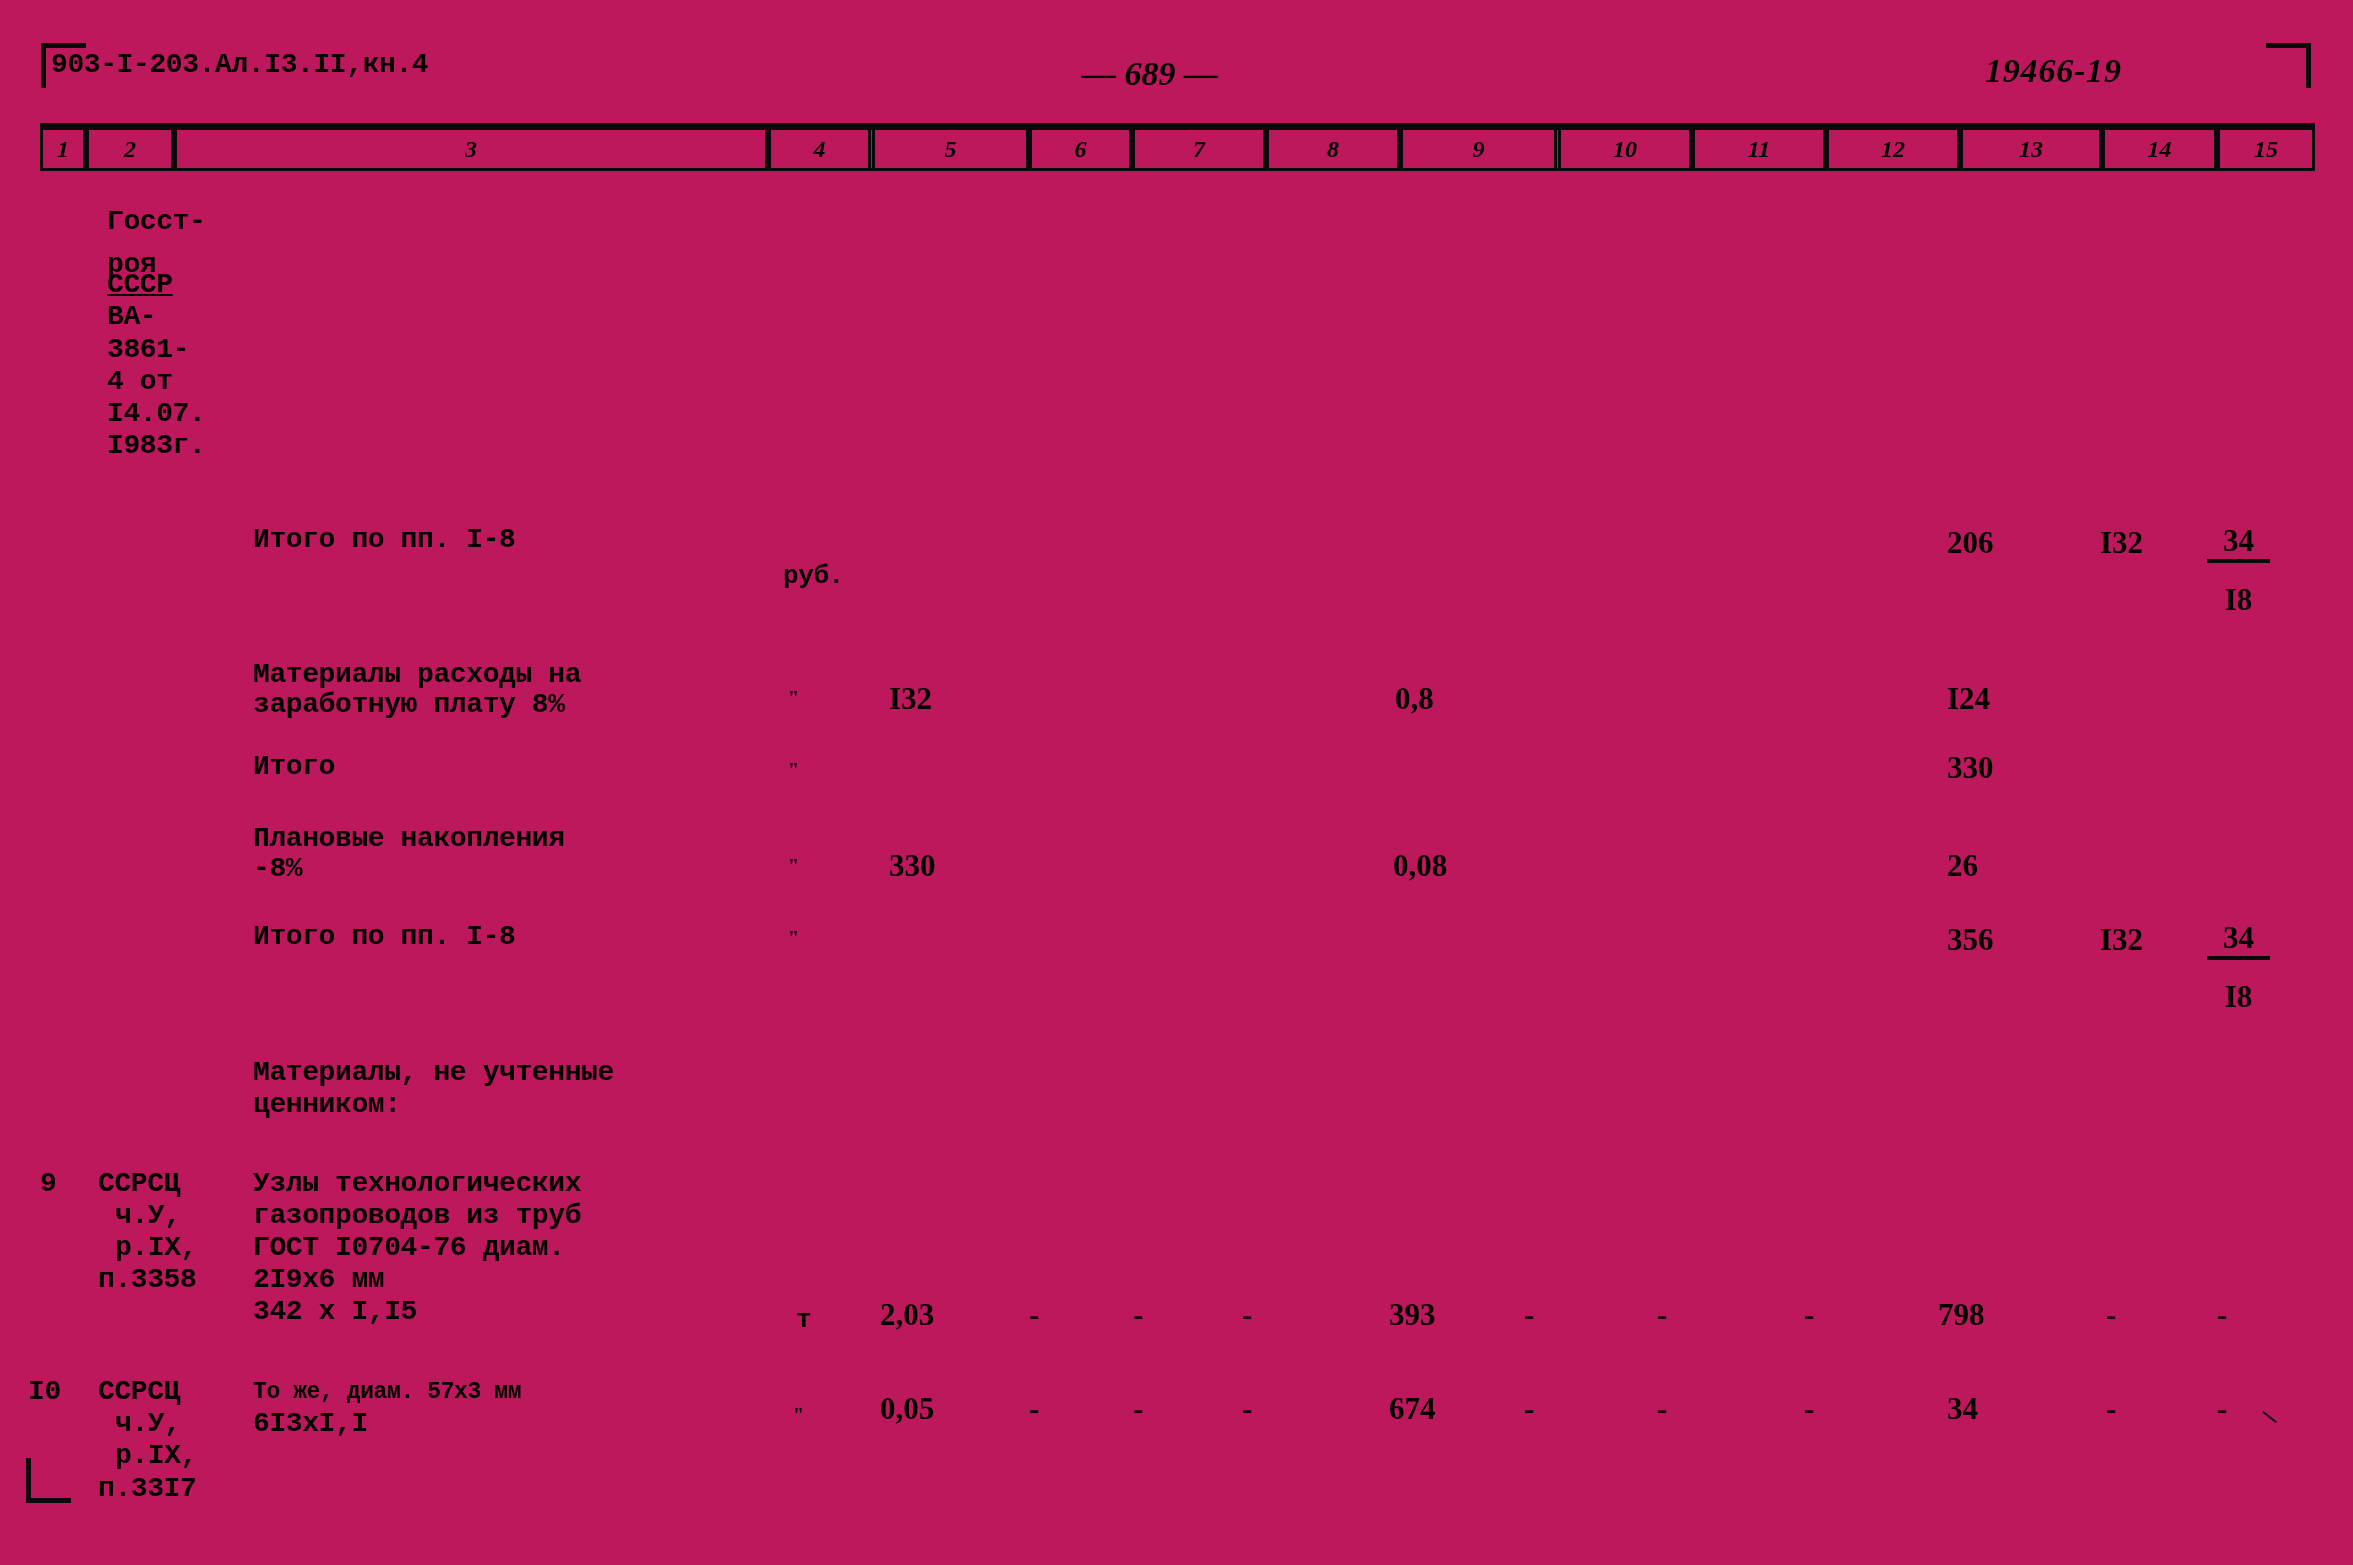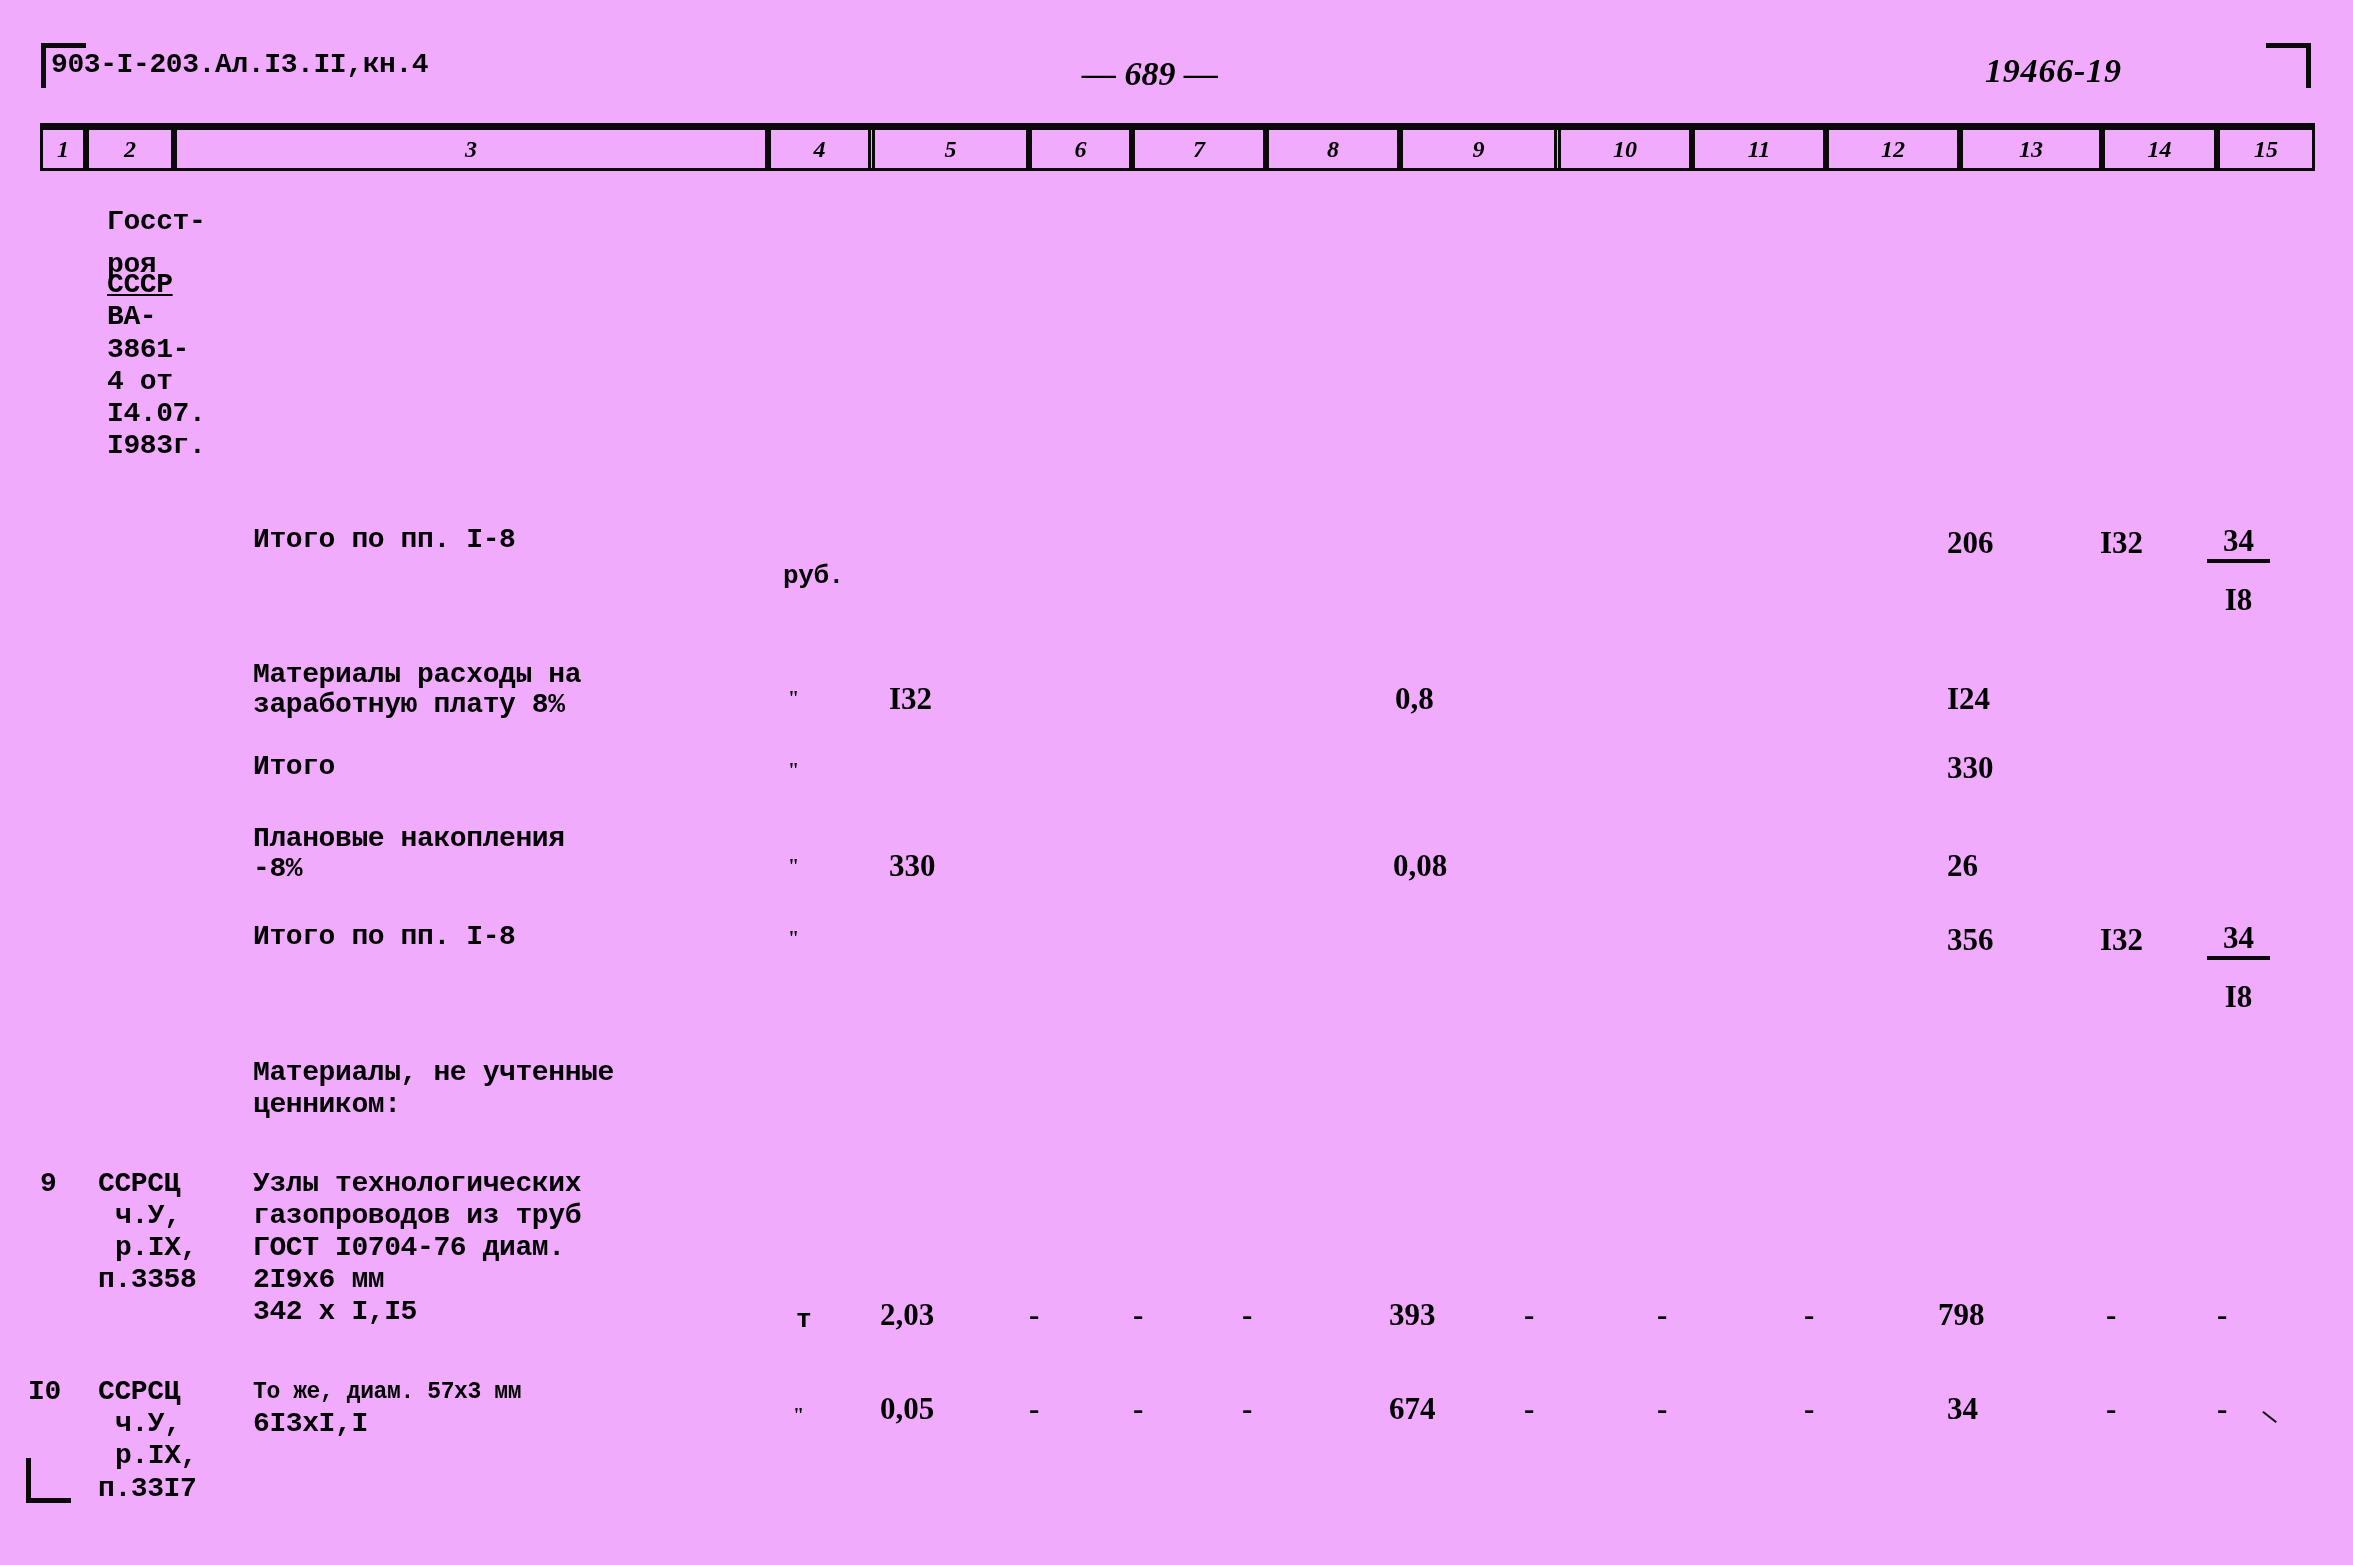--- a/index.html
+++ b/index.html
@@ -12,21 +12,21 @@
     height: 1566px;
     position: relative;
     font-family: "Liberation Serif", "DejaVu Serif", serif;
     color: #000000;
     overflow: hidden;
   }
 
   .page {
     position: absolute;
     inset: 0;
-    background: #f0abfc;
+    background: #be185d;
   }
 
   
   .abs { position: absolute; }
 
   
   .corner {
     position: absolute;
     width: 40px;
     height: 40px;

